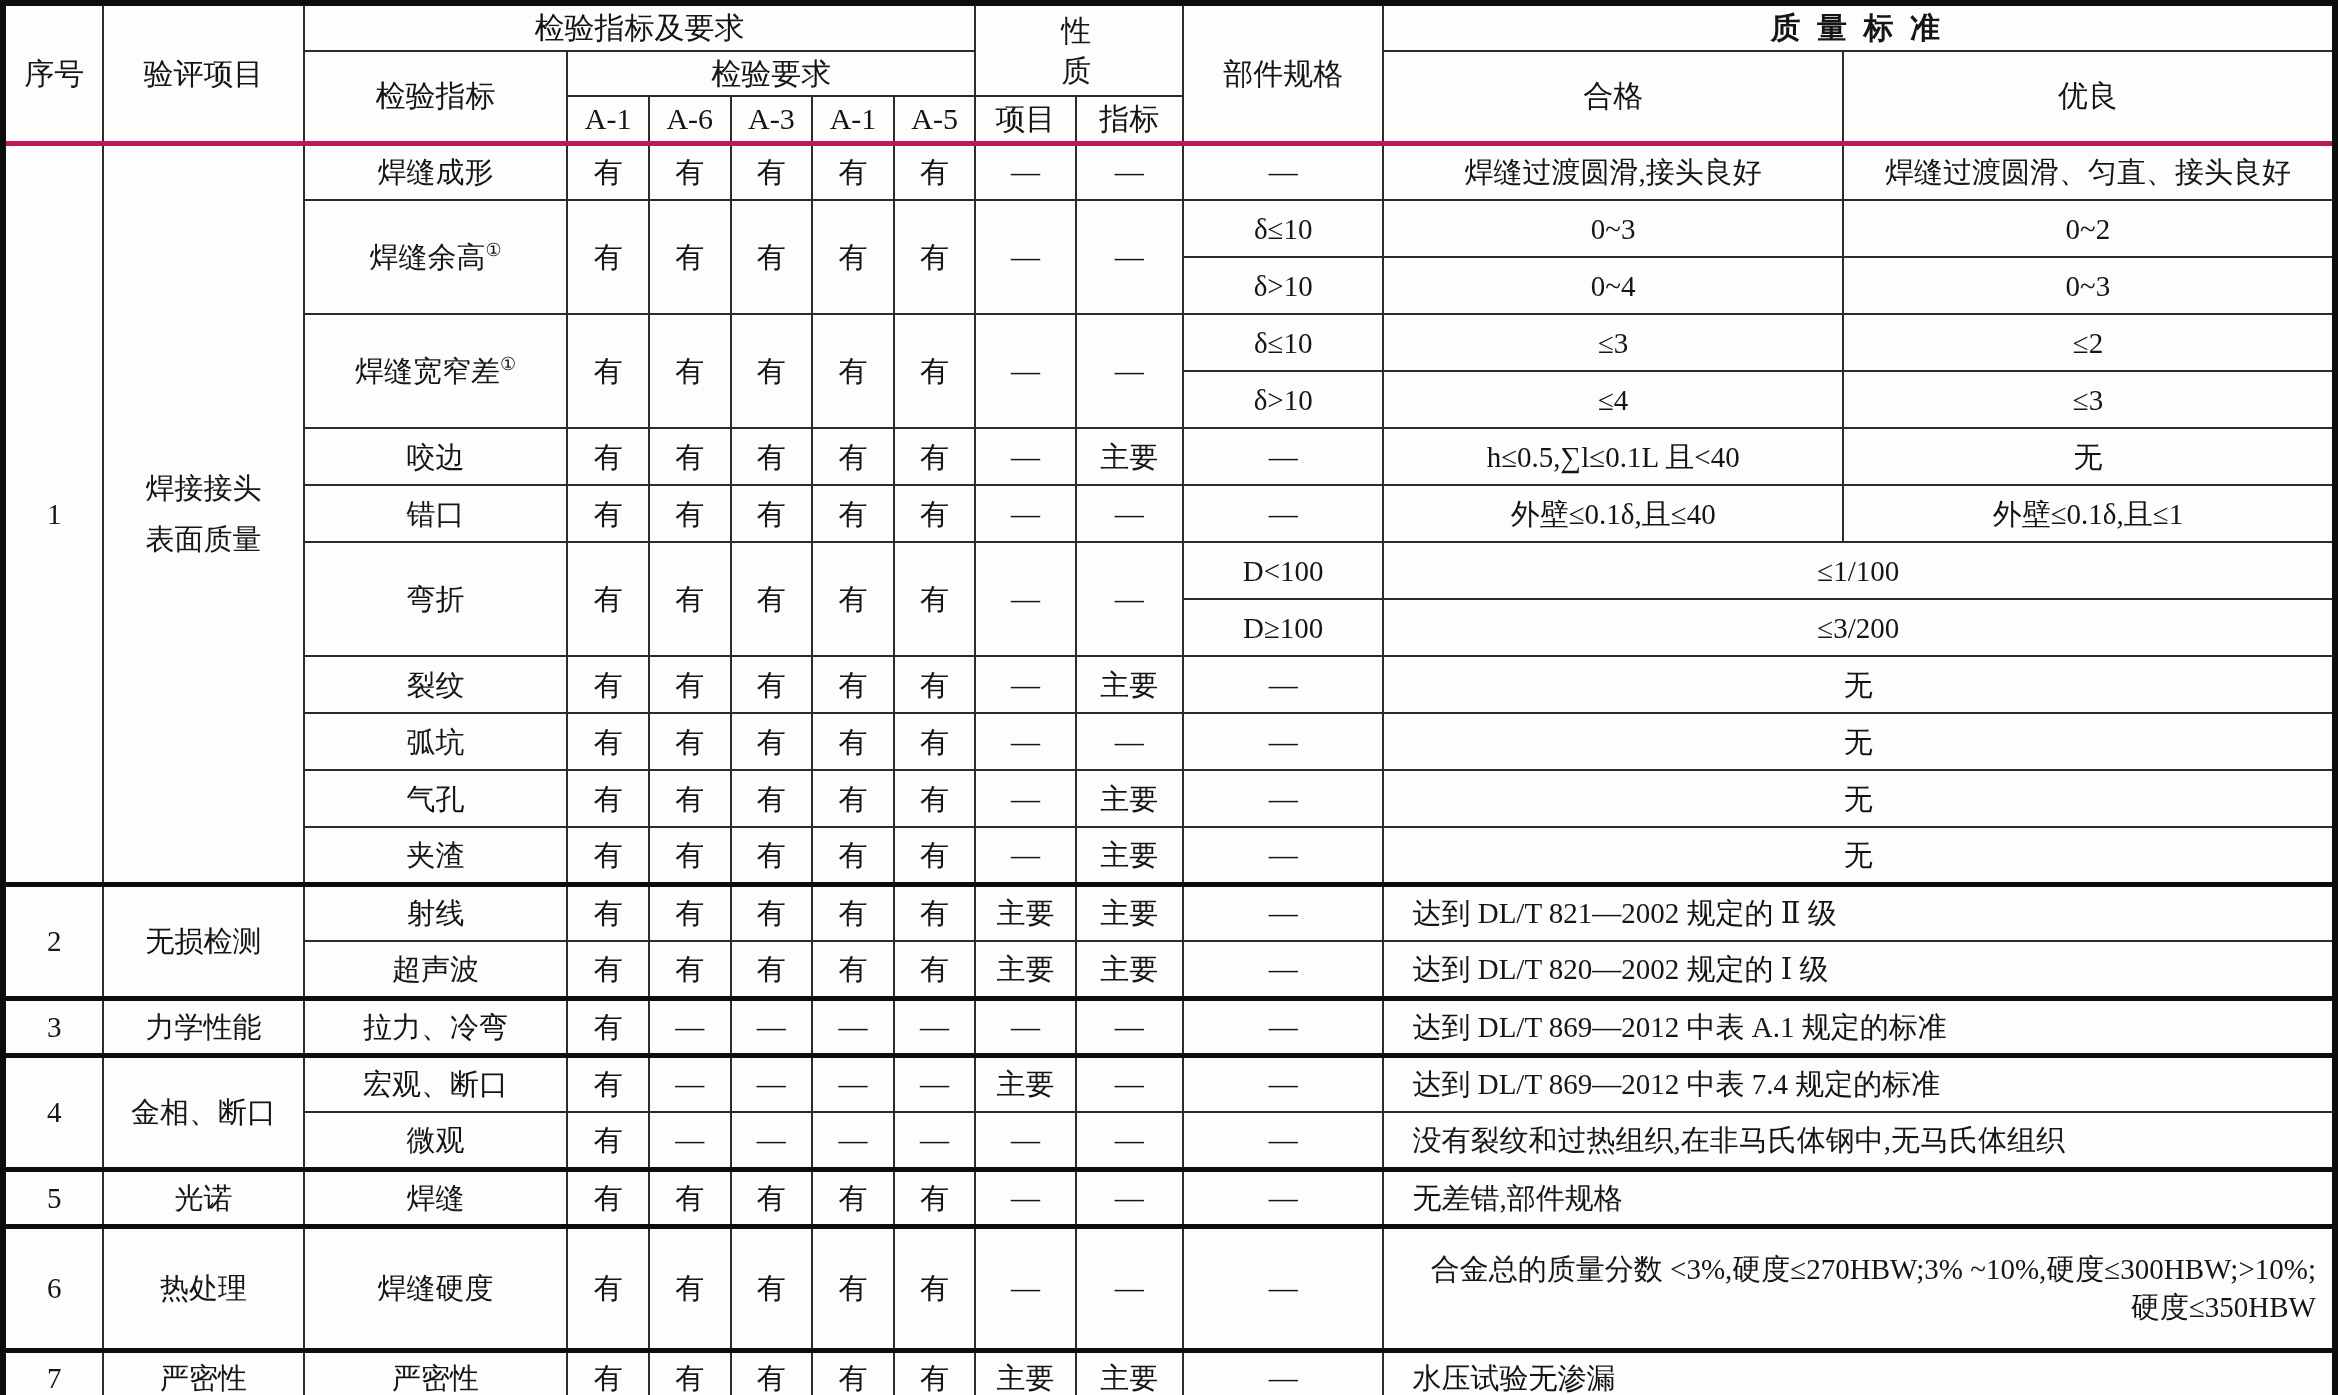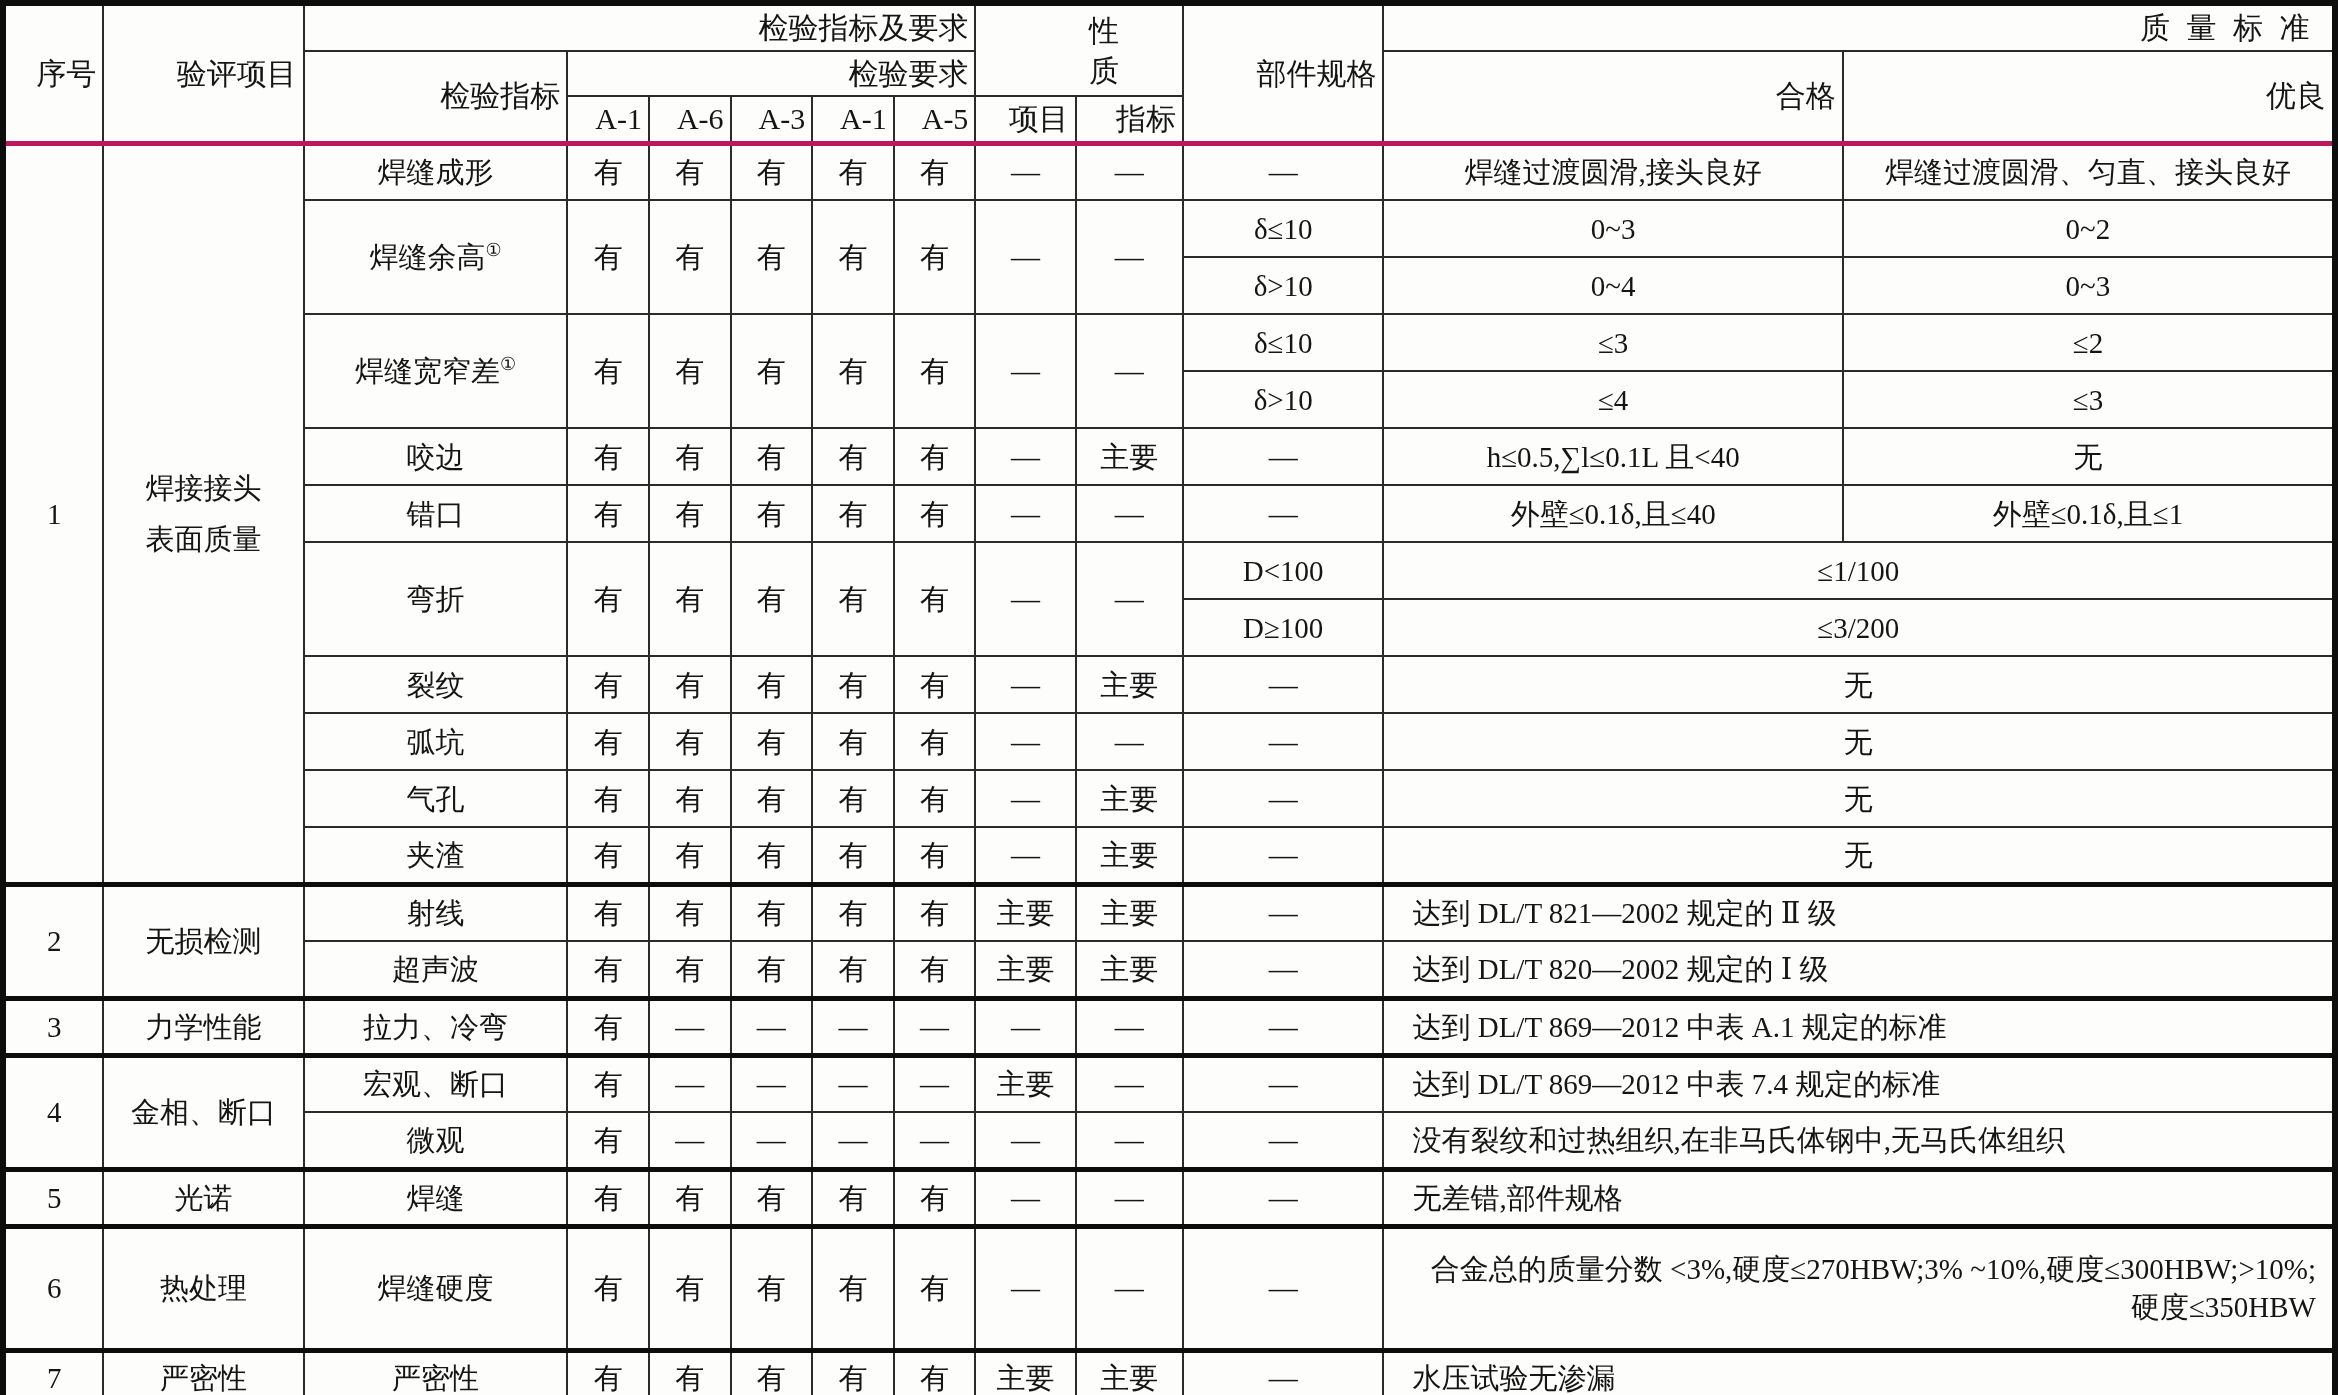--- a/index.html
+++ b/index.html
@@ -14,28 +14,28 @@
     border: 6px solid #0d0d0d;
   }
   th, td {
     border: 2px solid #2b2b2b;
     text-align: center; vertical-align: middle;
     font-weight: normal;
     font-size: 29px; line-height: 1.32;
     padding: 2px 6px;
     overflow: hidden;
   }
-  thead th { font-size: 30px; text-align: right; }
+  thead th { font-size: 30px; }
   thead tr { height: 45px; }
   tbody tr { height: 57px; }
   tbody tr.tall { height: 124px; }
   tbody tr:first-child td { border-top: 5px solid #be185d; }
   tbody tr.sep td { border-top: 5px solid #0d0d0d; }
   
-  th.sp  { letter-spacing: 0.55em; padding-left: 0.55em; }
+  th.sp  { letter-spacing: 0.55em; padding-left: 0.55em; font-weight: bold; }
   th.spw { letter-spacing: 1.9em;  padding-left: 1.9em; }
   
   td.ml { white-space: pre-line; line-height: 1.75; text-align: center; }
   
   td.left { text-align: left; padding-left: 28px; }
   td.indent { text-align: right; padding-left: 12px; text-indent: 34px; padding-right: 16px; }
   sup { font-size: 0.62em; vertical-align: super; line-height: 0; }
 </style>
 </head>
 <body>

